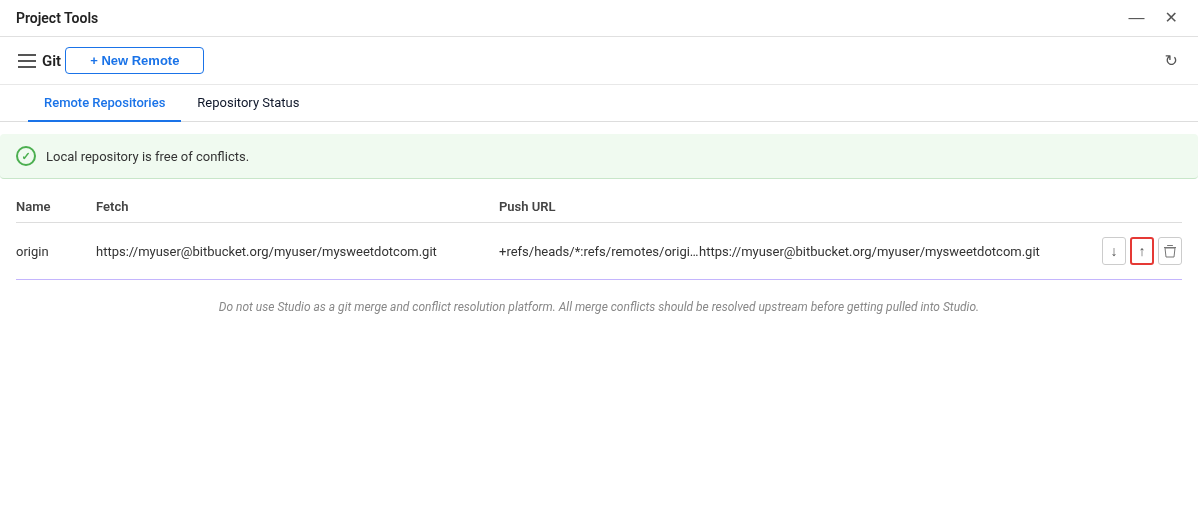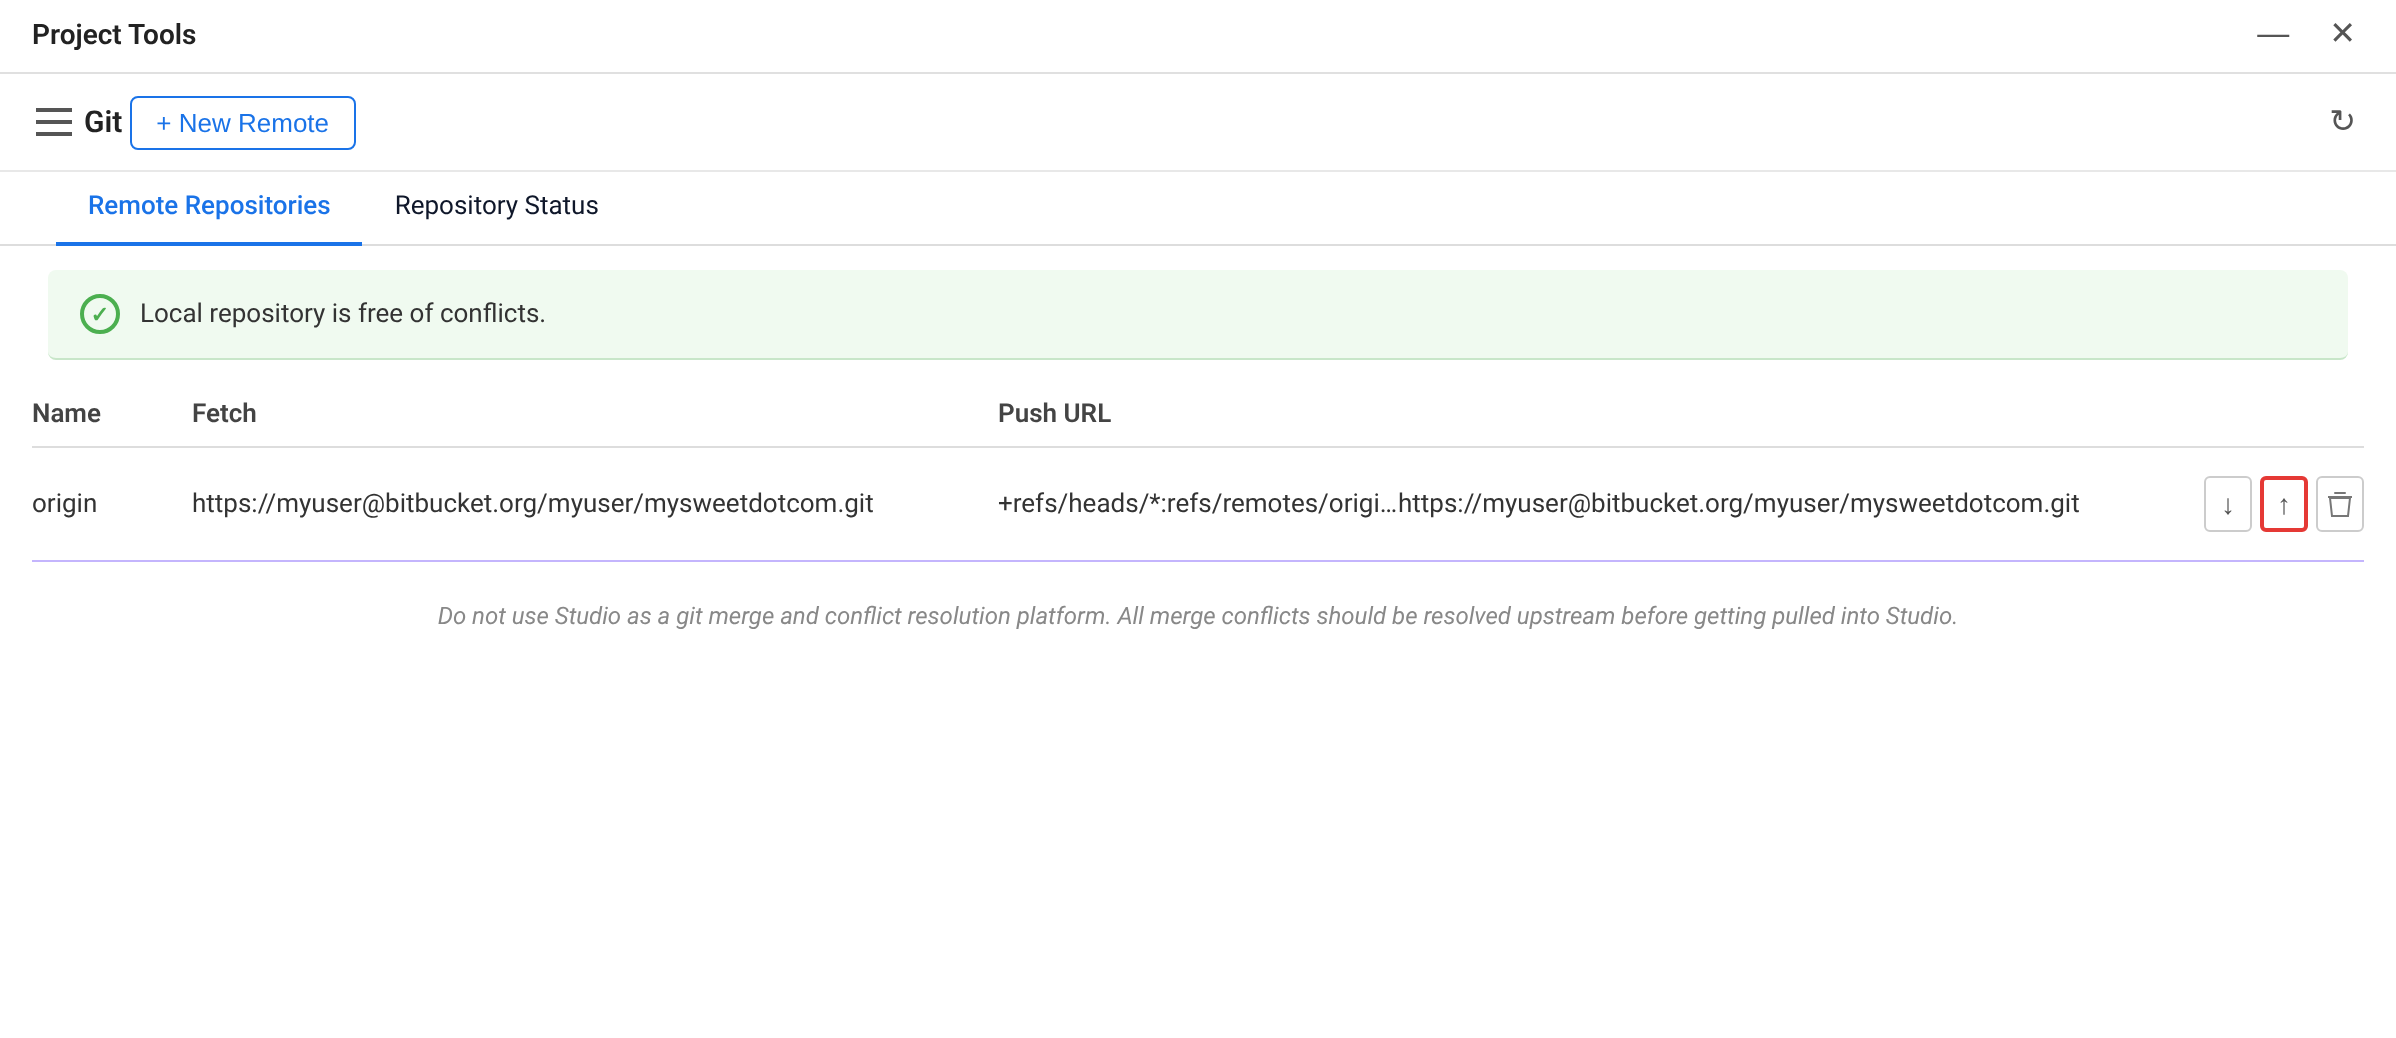--- a/index.html
+++ b/index.html
@@ -66,28 +66,28 @@
     }
     .toolbar-label {
       font-size: 15px;
       font-weight: 600;
       color: #222;
     }
     .new-remote-btn {
       display: flex;
       align-items: center;
       gap: 4px;
-      padding: 5px 12px;
+      padding: 5px 24px;
       border: 1px solid #1a73e8;
       border-radius: 4px;
       background: #fff;
       color: #1a73e8;
       font-size: 13px;
       cursor: pointer;
-      font-weight: 400;
+      font-weight: 700;
     }
     .refresh-icon {
       color: #555;
       font-size: 16px;
       cursor: pointer;
       background: none;
       border: none;
       padding: 4px;
     }
     .tabs {
@@ -113,21 +113,21 @@
     .content {
       padding: 0;
     }
     .status-banner {
       display: flex;
       align-items: center;
       gap: 10px;
       padding: 12px 16px;
       background: #f0faf0;
       border-bottom: 1px solid #c8e6c9;
-      margin: 12px 24px;
+      margin: 12px 0;
       border-radius: 4px;
     }
     .check-circle {
       width: 20px;
       height: 20px;
       border-radius: 50%;
       border: 2px solid #4caf50;
       display: flex;
       align-items: center;
       justify-content: center;

